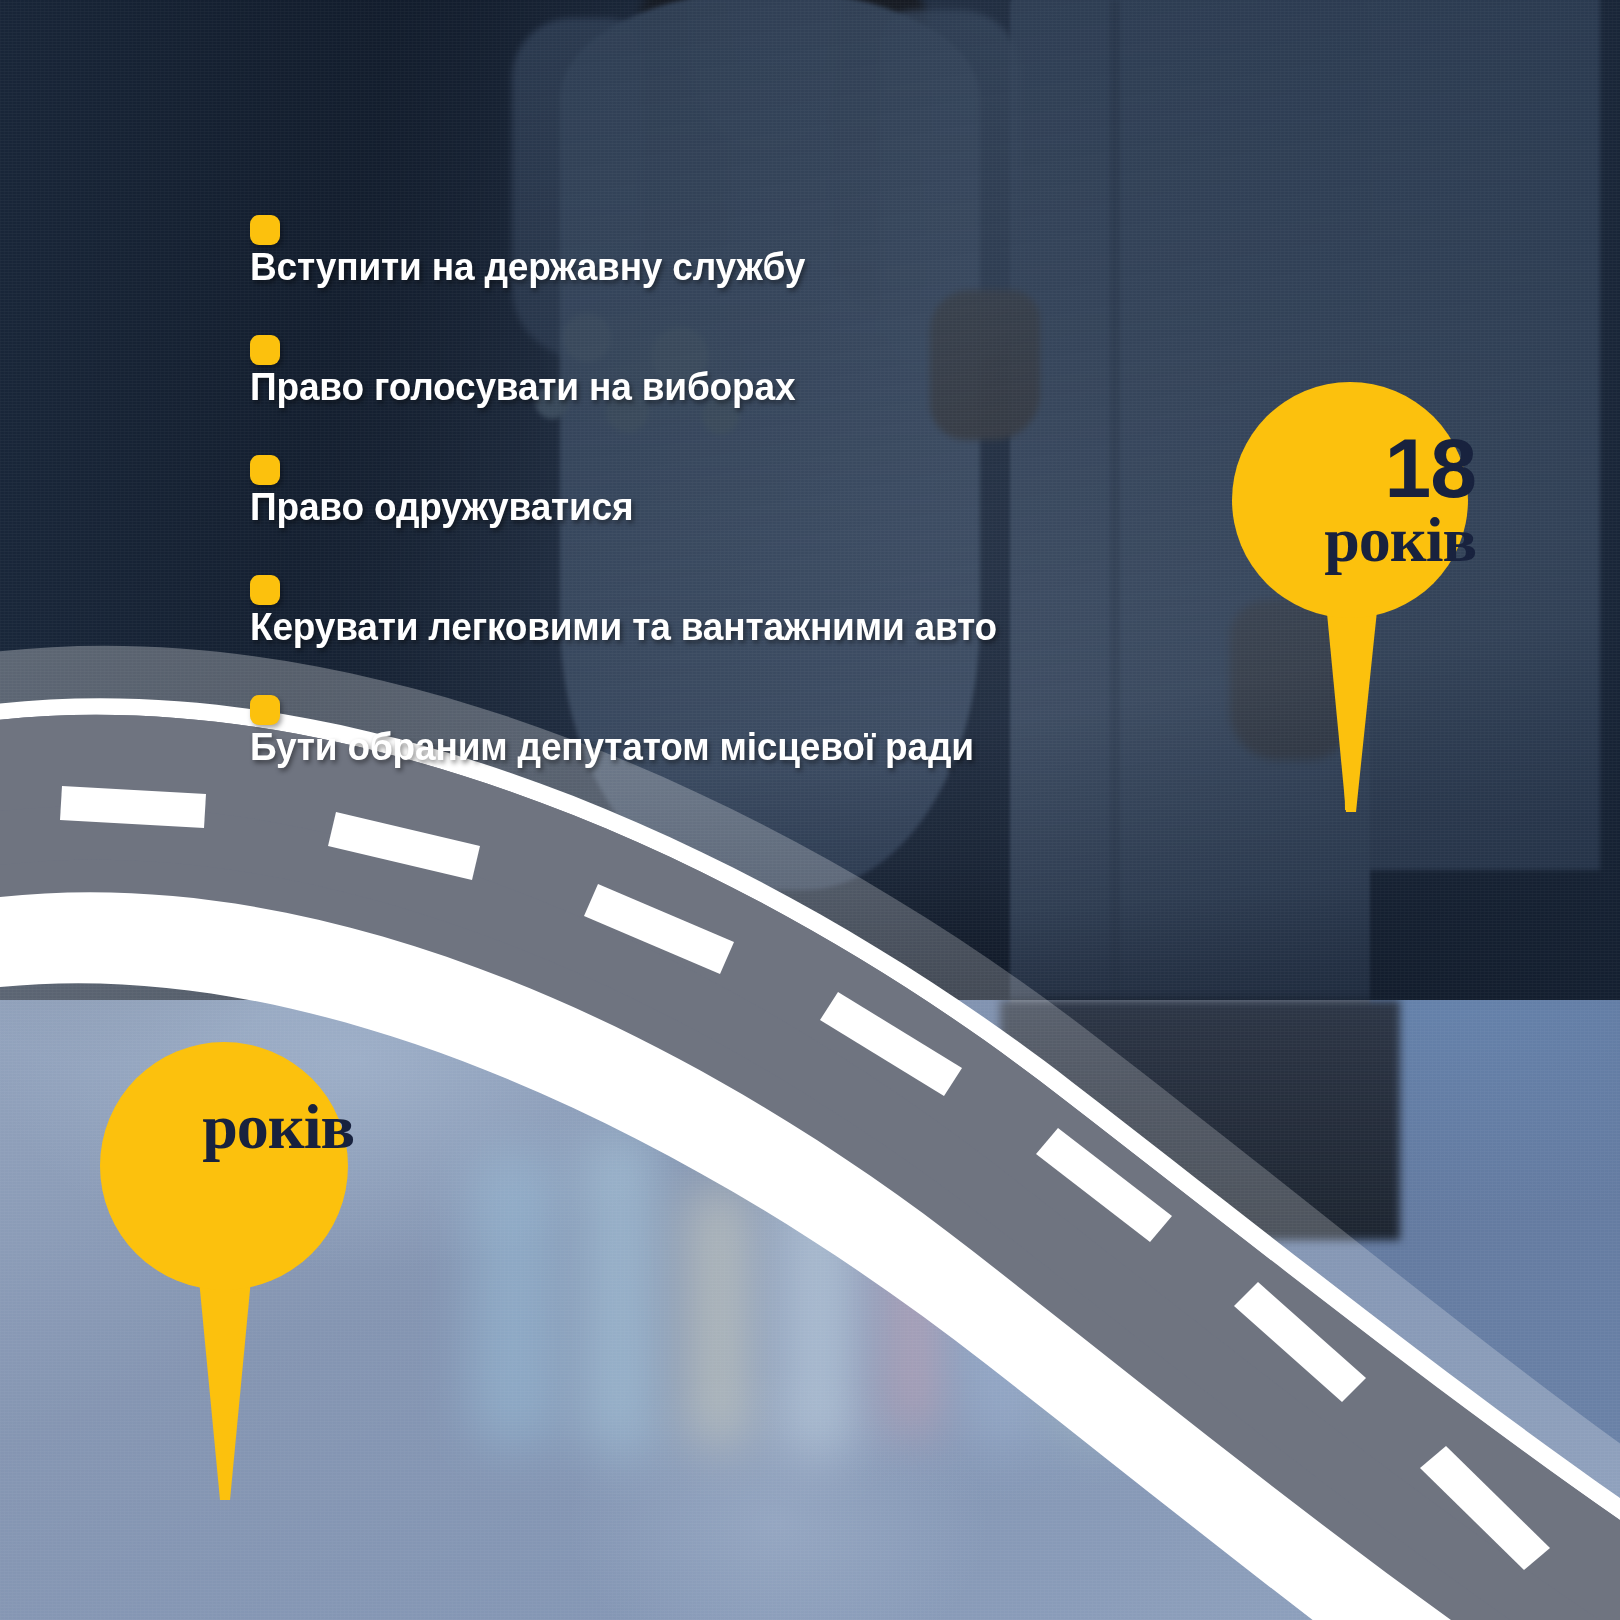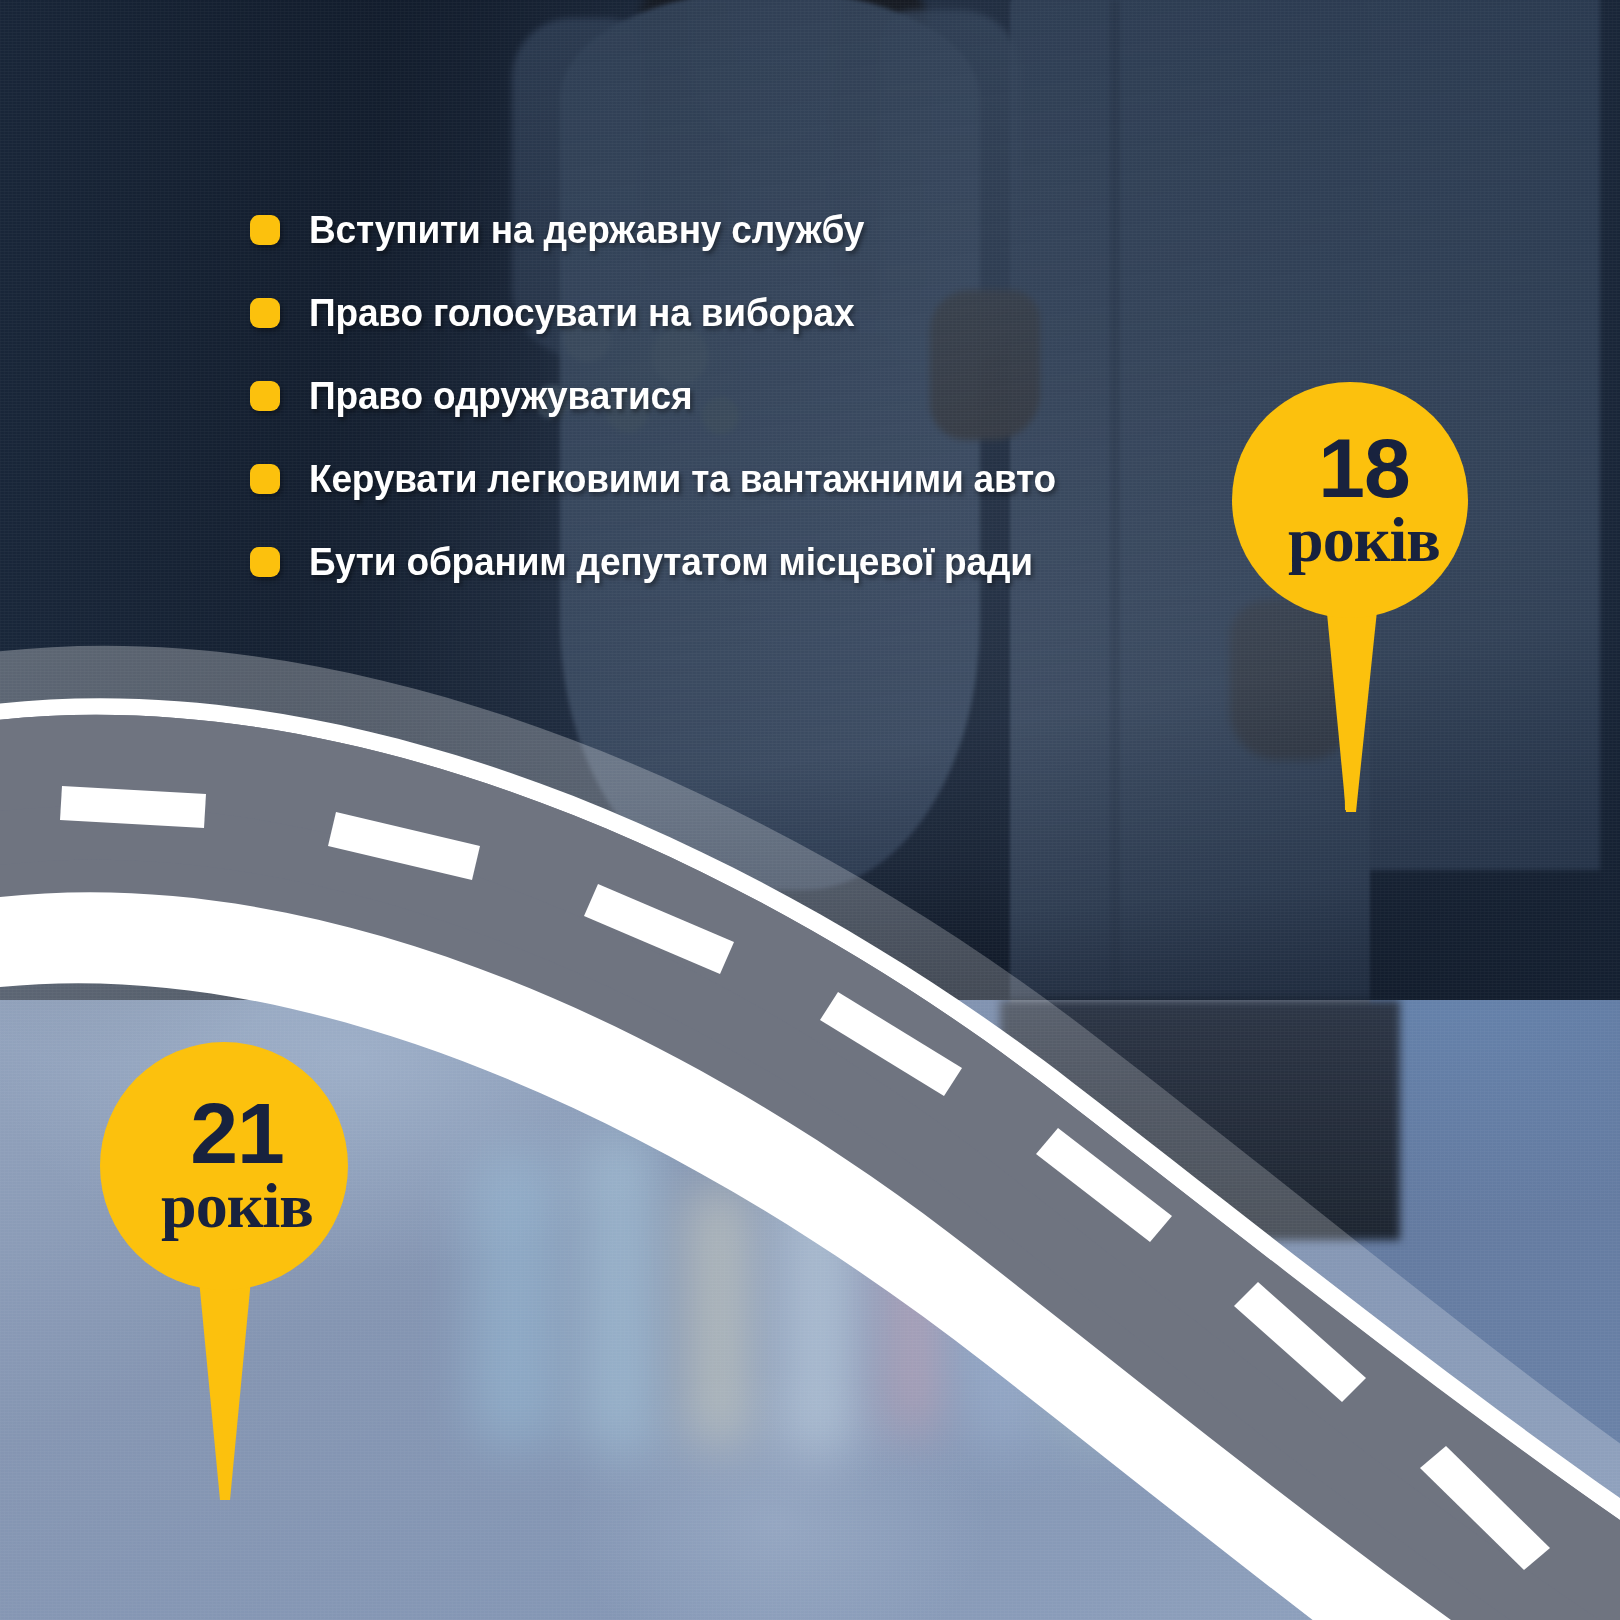--- a/index.html
+++ b/index.html
@@ -113,21 +113,21 @@
   }
 
   
   #road{position:absolute;inset:0;}
 
   
   .list{position:absolute;}
   #list-top{left:250px;top:208px;width:900px;}
   #list-bottom{left:395px;top:1222px;width:880px;}
 
-  .li{display:flex;align-items:flex-start;}
+  .li{display:flex;align-items:flex-start;flex-direction:column;}
   #list-top .li{margin-bottom:39px;}
   #list-bottom .li{margin-bottom:56px;}
 
   .bullet{
     flex:0 0 auto;width:30px;height:30px;border-radius:9px;
     background:#FCC10D;margin-right:29px;
     box-shadow:2px 3px 5px rgba(0,0,0,.35);
   }
   #list-top .bullet{margin-top:7px;}
   #list-bottom .bullet{margin-top:6px;width:29px;height:29px;margin-right:27px;}
@@ -138,22 +138,22 @@
     letter-spacing:-.2px;
     text-shadow:2px 3px 5px rgba(0,0,0,.45);
   }
   #list-top .li-text{font-size:39px;line-height:44px;transform:scaleX(.95);transform-origin:left center;}
   #list-bottom .li-text{font-size:38px;line-height:50px;transform:scaleX(.95);transform-origin:left center;}
 
   
   .pin{position:absolute;}
   .pin svg{position:absolute;left:0;top:0;overflow:visible;}
   .pin-label{
-    position:absolute;left:12px;width:100%;
-    text-align:center;color:#18223E;font-weight:800;
+    position:absolute;left:4px;width:100%;
+    text-align:right;color:#18223E;font-weight:800;
     line-height:.92;letter-spacing:-1px;
   }
   .pin-num{display:block;}
   .pin-word{display:block;font-family:Liberation Serif, serif;}
 
   #pin-18{left:1232px;top:382px;width:240px;height:430px;}
   #pin-18 .pin-label{top:48px;}
   #pin-18 .pin-num{font-size:84px;}
   #pin-18 .pin-word{font-size:64px;margin-top:4px;}
 
@@ -278,18 +278,17 @@
       <span class="pin-word">років</span>
     </div>
   </div>
 
   <div class="pin" id="pin-21">
     <svg width="250" height="460" viewBox="0 0 250 460">
       <path d="M 96 206 L 154 206 L 130 458 L 120 458 Z" fill="#FCC10D"></path>
       <circle cx="124" cy="124" r="124" fill="#FCC10D"></circle>
     </svg>
     <div class="pin-label">
-      <span class="pin-num">21</span>
       <span class="pin-word">років</span>
     </div>
   </div>
 
 </div>
 
 </body></html>

